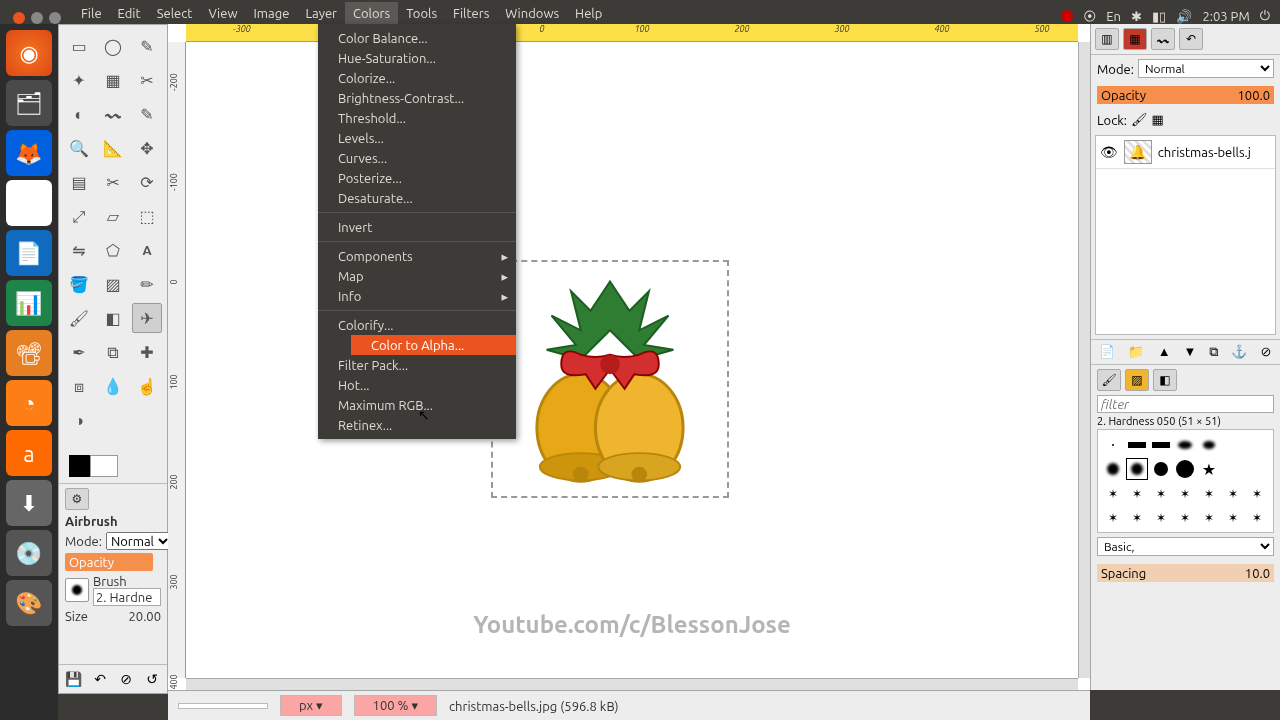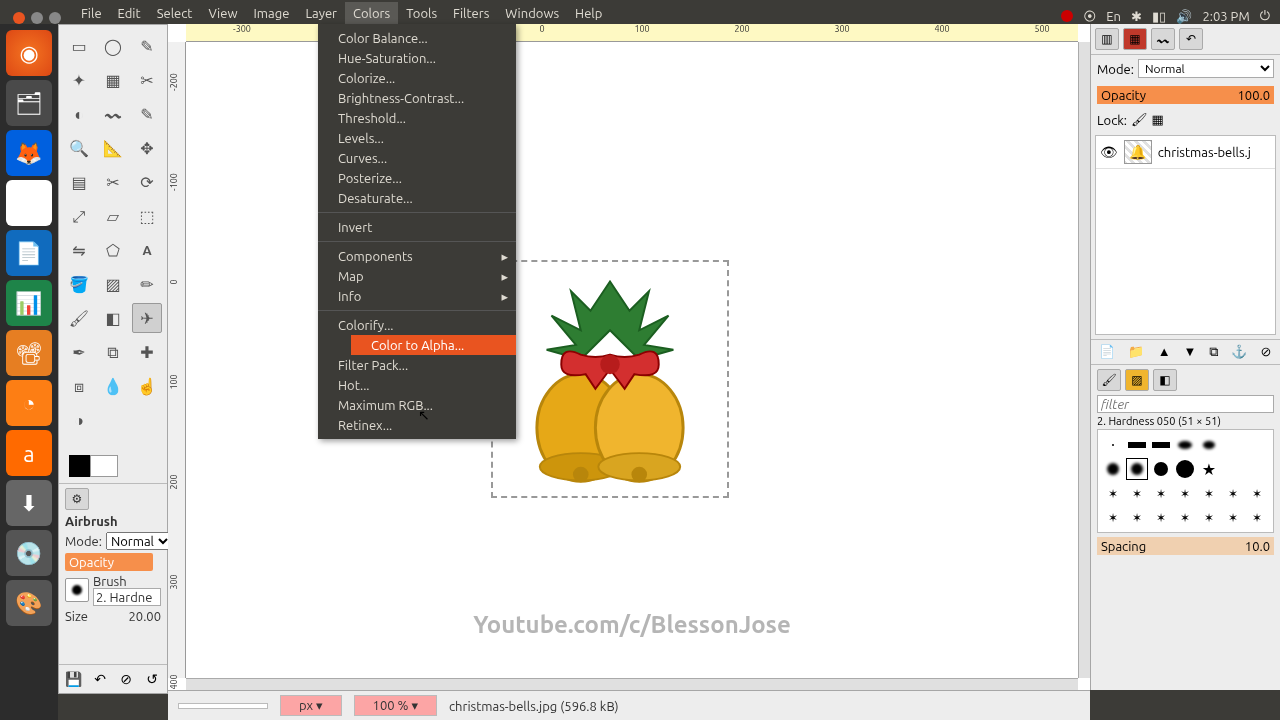--- a/index.html
+++ b/index.html
@@ -43,21 +43,21 @@
 .tool-opts .title { font-weight:bold; margin-bottom:4px;}
 .tool-opts .row { display:flex; align-items:center; gap:4px; margin:3px 0;}
 .opacity-slider { background:#f68f4b; color:#fff; padding:2px 4px; border-radius:2px; width:88px; position:relative;}
 .brush-prev { width:24px; height:24px; background:#fff; border:1px solid #999; border-radius:2px; display:flex; align-items:center; justify-content:center;}
 .brush-dot { width:10px; height:10px; background:#000; border-radius:50%; filter:blur(1px);}
 .dock-btns { margin-top:auto; border-top:1px solid #bbb; padding:4px; display:flex; gap:4px; justify-content:space-around;}
 .dock-btns span { width:20px; height:20px; display:flex; align-items:center; justify-content:center; font-size:14px;}
 
 
 .canvas-area { position:absolute; top:24px; left:168px; right:190px; bottom:30px; background:#fff; }
-.ruler-h { position:absolute; top:0; left:18px; right:12px; height:18px; background:#fef9c3; border-bottom:1px solid #999; }
+.ruler-h { position:absolute; top:0; left:18px; right:12px; height:18px; background:#fde047; border-bottom:1px solid #999;font-style:italic; }
 .ruler-h .tick { position:absolute; top:0; font-size:9px; color:#333; transform:translateX(-50%);}
 .ruler-v { position:absolute; top:18px; left:0; bottom:12px; width:18px; background:#f0f0f0; border-right:1px solid #999;}
 .ruler-v .tick { position:absolute; left:1px; font-size:9px; color:#333; writing-mode:vertical-lr; transform: translateY(-50%) rotate(180deg);}
 .viewport { position:absolute; top:18px; left:18px; right:12px; bottom:12px; background:#fff;}
 .image-sel { position:absolute; top:218px; left:305px; width:238px; height:238px; border:2px dashed #999; background:#fff;}
 .bells { width:100%; height:100%; position:relative;}
 .watermark { position:absolute; bottom:40px; left:0; right:0; text-align:center; color:#b5b5b5; font-size:24px; font-weight:bold;}
 .scroll-h { position:absolute; bottom:0; left:18px; right:12px; height:12px; background:#e0e0e0; border-top:1px solid #aaa;}
 .scroll-v { position:absolute; top:18px; right:0; bottom:12px; width:12px; background:#e0e0e0; border-left:1px solid #aaa;}
 
@@ -390,20 +390,23 @@
           <div class="bsplat"></div>
         </div>
       <div class="bcell">
           <div class="bsplat"></div>
         </div>
       <div class="bcell">
           <div class="bsplat"></div>
         </div>
     </div>
     <div class="rp-row" style="padding:4px 0">
+      <select><option>Basic,</option></select>
+    </div>
+    <div class="rp-row" style="padding:4px 0">
       <div class="opacity-bar" style="background:#f0d0b0">
         <span>Spacing</span>
         <span>10.0</span>
       </div>
     </div>
   </div>
 </div>
 
 <div class="dropdown" id="dropdown">
     <div class="dd-item">Color Balance...</div>

